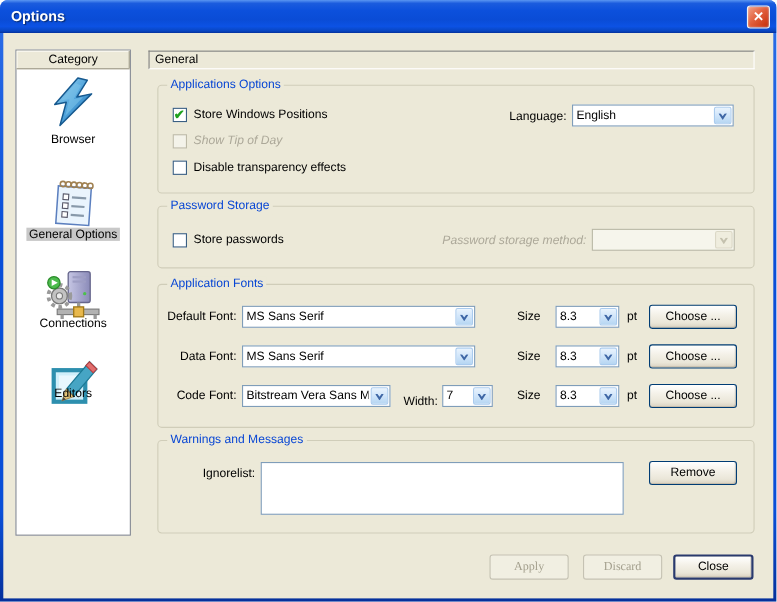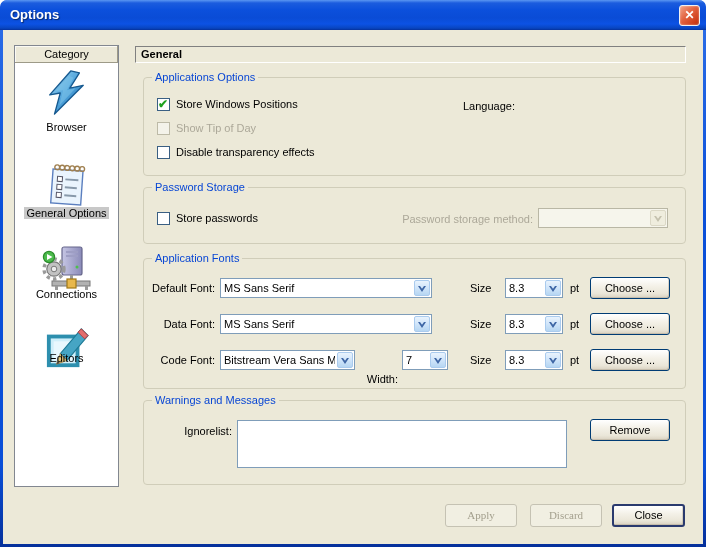--- a/index.html
+++ b/index.html
@@ -34,29 +34,29 @@
   }
   .side-icon{position:absolute;}
   .side-label{position:absolute;left:14px;width:105px;text-align:center;line-height:14px;}
   .side-label span{padding:0 2px;}
   .side-label.selected span{background:#C8C8C8;}
 
   
   .page-header{
     position:absolute;left:135px;top:46px;width:551px;height:17px;background:#ECE9D8;
     border:1px solid;border-color:#808080 #FFFFFF #FFFFFF #808080;
-    font-weight:bold;line-height:15px;padding-left:5px;
+    font-weight:normal;line-height:15px;padding-left:5px;
   }
 
   
   .group{position:absolute;border:1px solid #D0CDB9;border-radius:4px;}
   .gtitle{position:absolute;top:-8px;left:8px;background:#ECE9D8;padding:0 3px;color:#0846D4;line-height:15px;}
   .lbl{position:absolute;line-height:14px;text-align:right;}
   .lbl.right{text-align:right;}
-  .lbl.dis{color:#ACA899;}
+  .lbl.dis{color:#ACA899;font-style:italic;}
 
   
   .cb{position:absolute;width:13px;height:13px;background:#fff;border:1px solid #3A5F83;}
   .cb .mark{position:absolute;left:0px;top:-2px;color:#1EA11E;font-size:12px;font-weight:bold;}
   .cb.disabled{background:#F4F3EA;border-color:#BDBAA7;}
 
   
   .combo{position:absolute;height:20px;background:#fff;border:1px solid #7F9DB9;}
   .combo .txt{position:absolute;left:3px;right:19px;top:2px;white-space:nowrap;overflow:hidden;line-height:14px;}
   .combo .btn{
@@ -187,20 +187,26 @@
 
   <div class="group" style="left:143px;top:77px;width:543px;height:99px">
     <span class="gtitle">Applications Options</span>
   </div>
   <div class="cb" style="left:157px;top:98px">
     <span class="mark">✔</span>
   </div>
   <div class="lbl" style="left:176px;top:97px">Store Windows Positions</div>
 
   <div class="lbl" style="left:463px;top:99px">Language:</div>
+  <div class="combo" style="left:520px;top:95px;width:147px">
+    <span class="txt">English</span>
+    <span class="btn">
+        <span class="chev"></span>
+      </span>
+  </div>
 
   <div class="cb disabled" style="left:157px;top:122px">
     <span class="mark"></span>
   </div>
   <div class="lbl dis" style="left:176px;top:121px">Show Tip of Day</div>
 
   <div class="cb" style="left:157px;top:146px">
     <span class="mark"></span>
   </div>
   <div class="lbl" style="left:176px;top:145px">Disable transparency effects</div>
@@ -262,21 +268,21 @@
     <span>Choose ...</span>
   </div>
 
   <div class="lbl right" style="left:140px;top:353px;width:75px">Code Font:</div>
   <div class="combo" style="left:220px;top:350px;width:135px">
     <span class="txt">Bitstream Vera Sans Mo</span>
     <span class="btn">
         <span class="chev"></span>
       </span>
   </div>
-  <div class="lbl" style="left:360px;top:372px;width:38px">Width:</div>
+  <div class="lbl" style="left:360px;top:358px;width:38px">Width:</div>
   <div class="combo" style="left:402px;top:350px;width:46px">
     <span class="txt">7</span>
     <span class="btn">
         <span class="chev"></span>
       </span>
   </div>
   <div class="lbl" style="left:470px;top:353px">Size</div>
   <div class="combo" style="left:505px;top:350px;width:58px">
     <span class="txt">8.3</span>
     <span class="btn">

